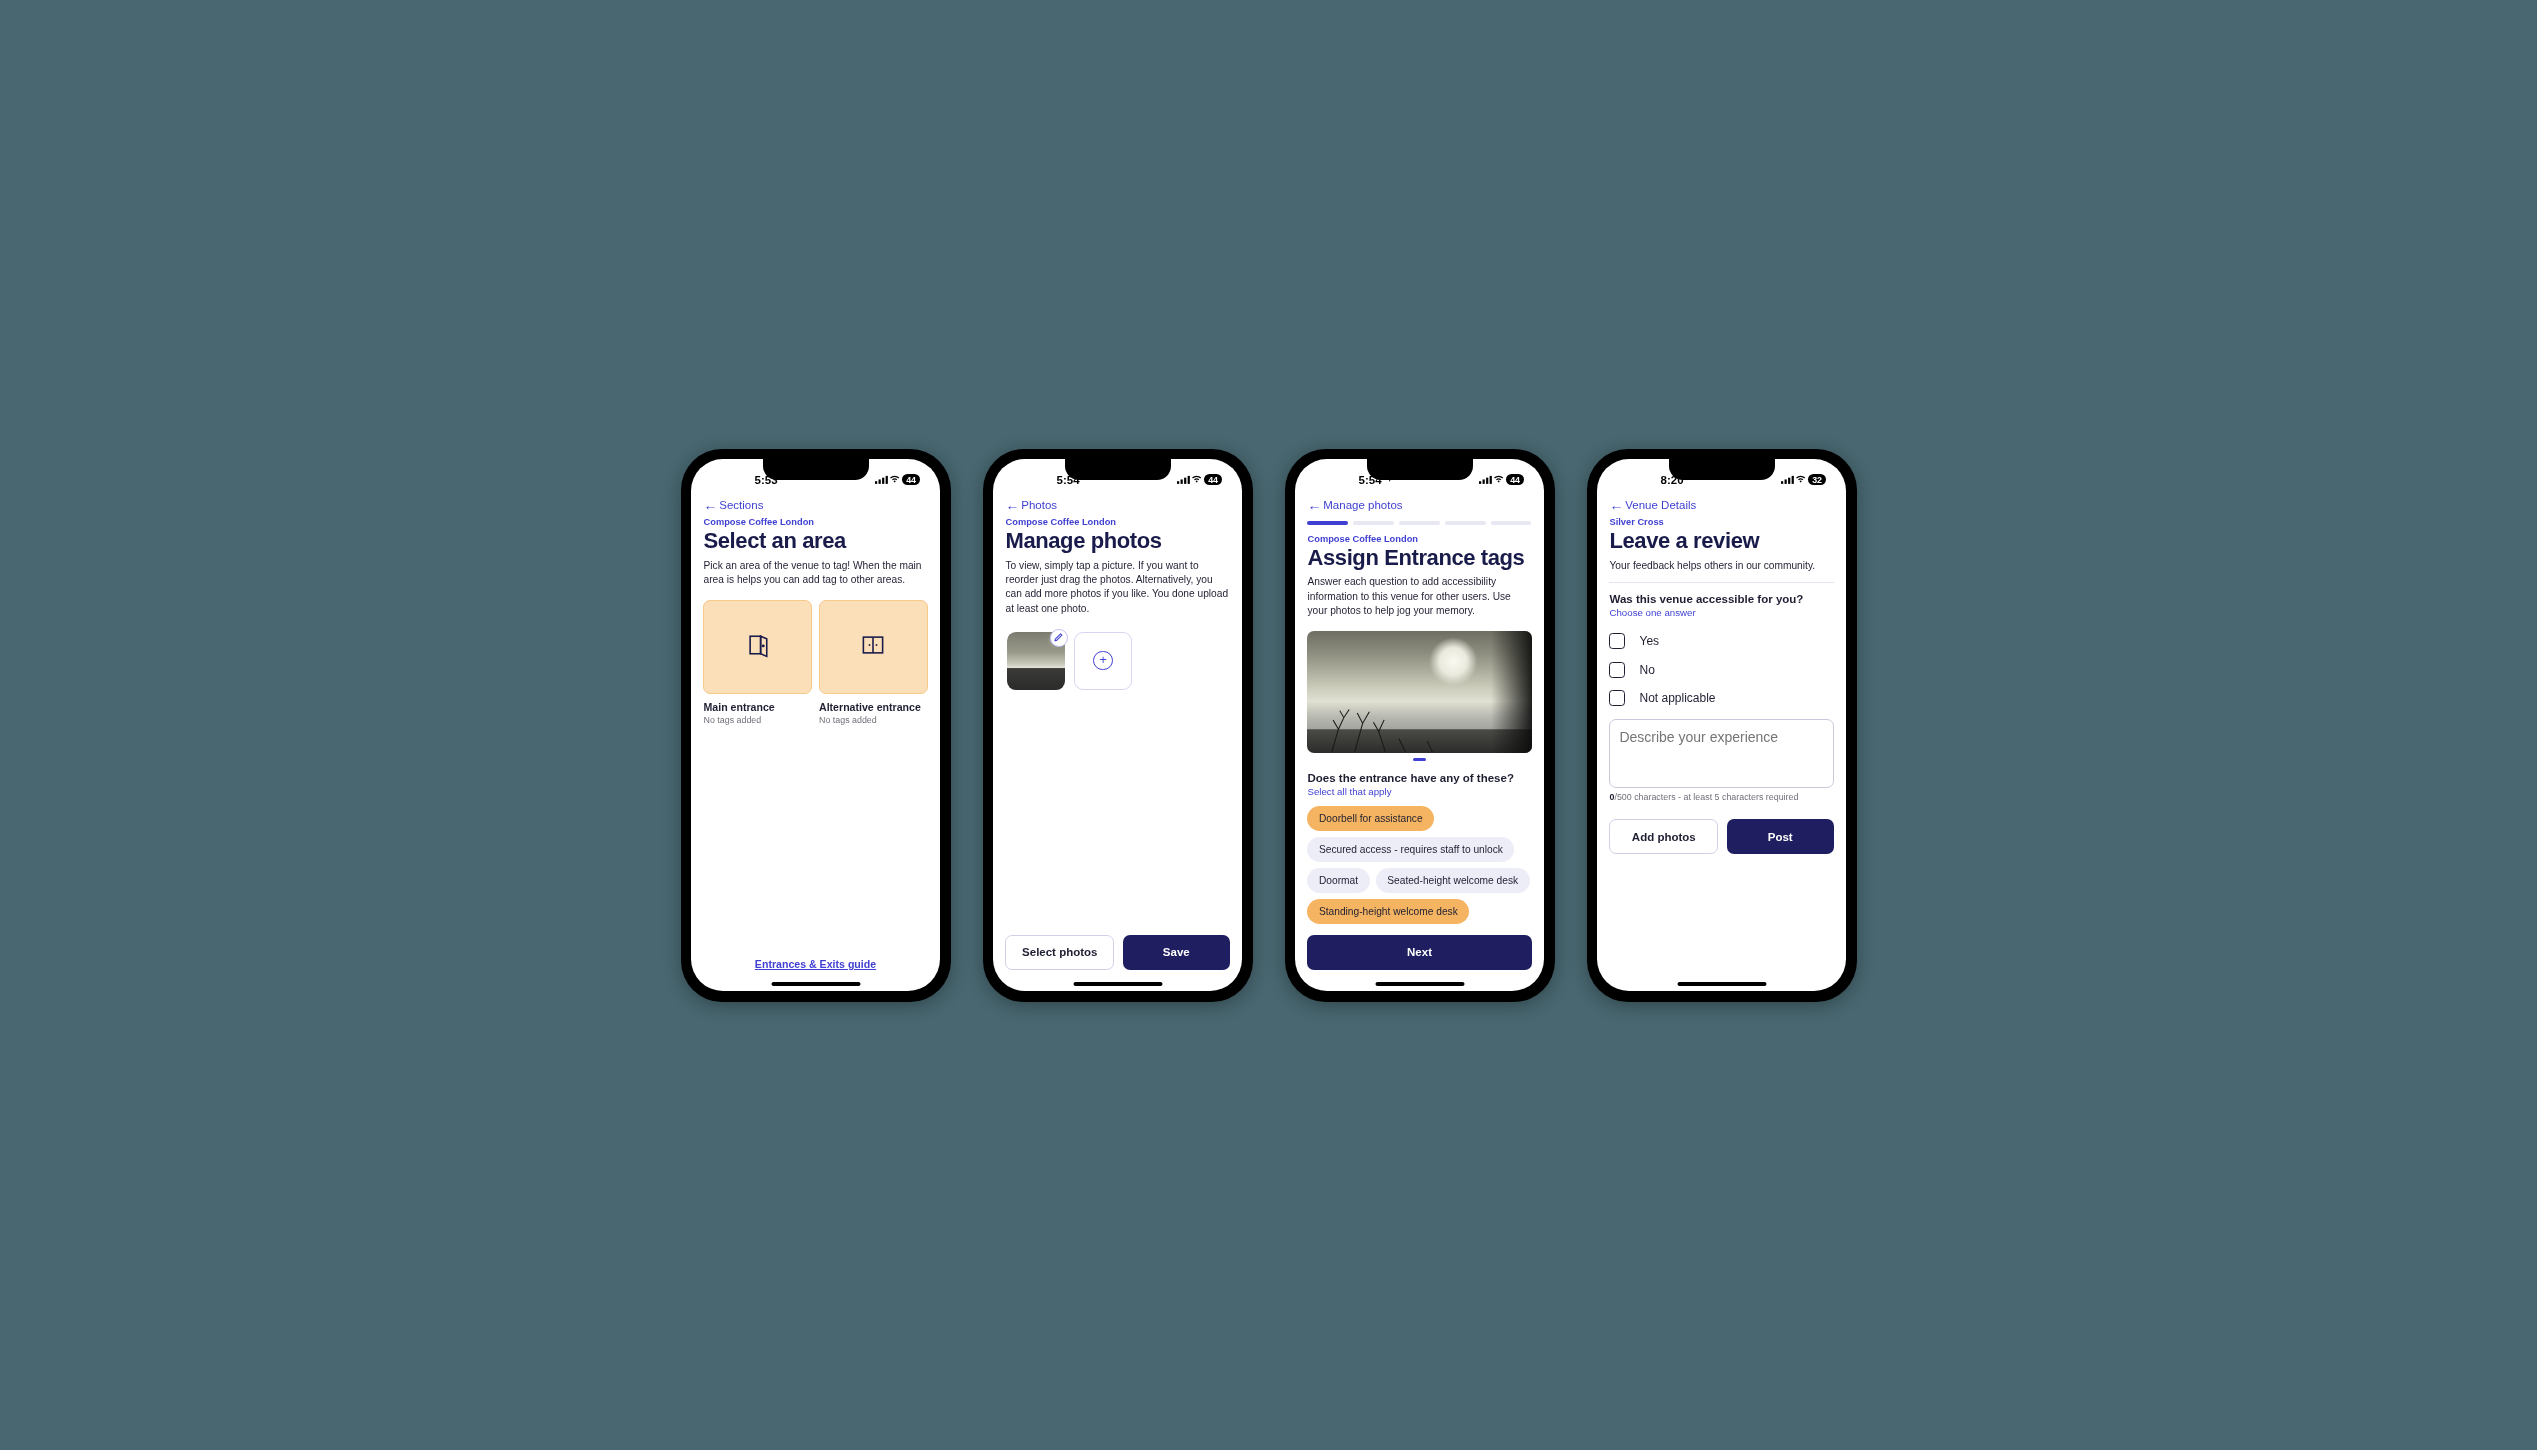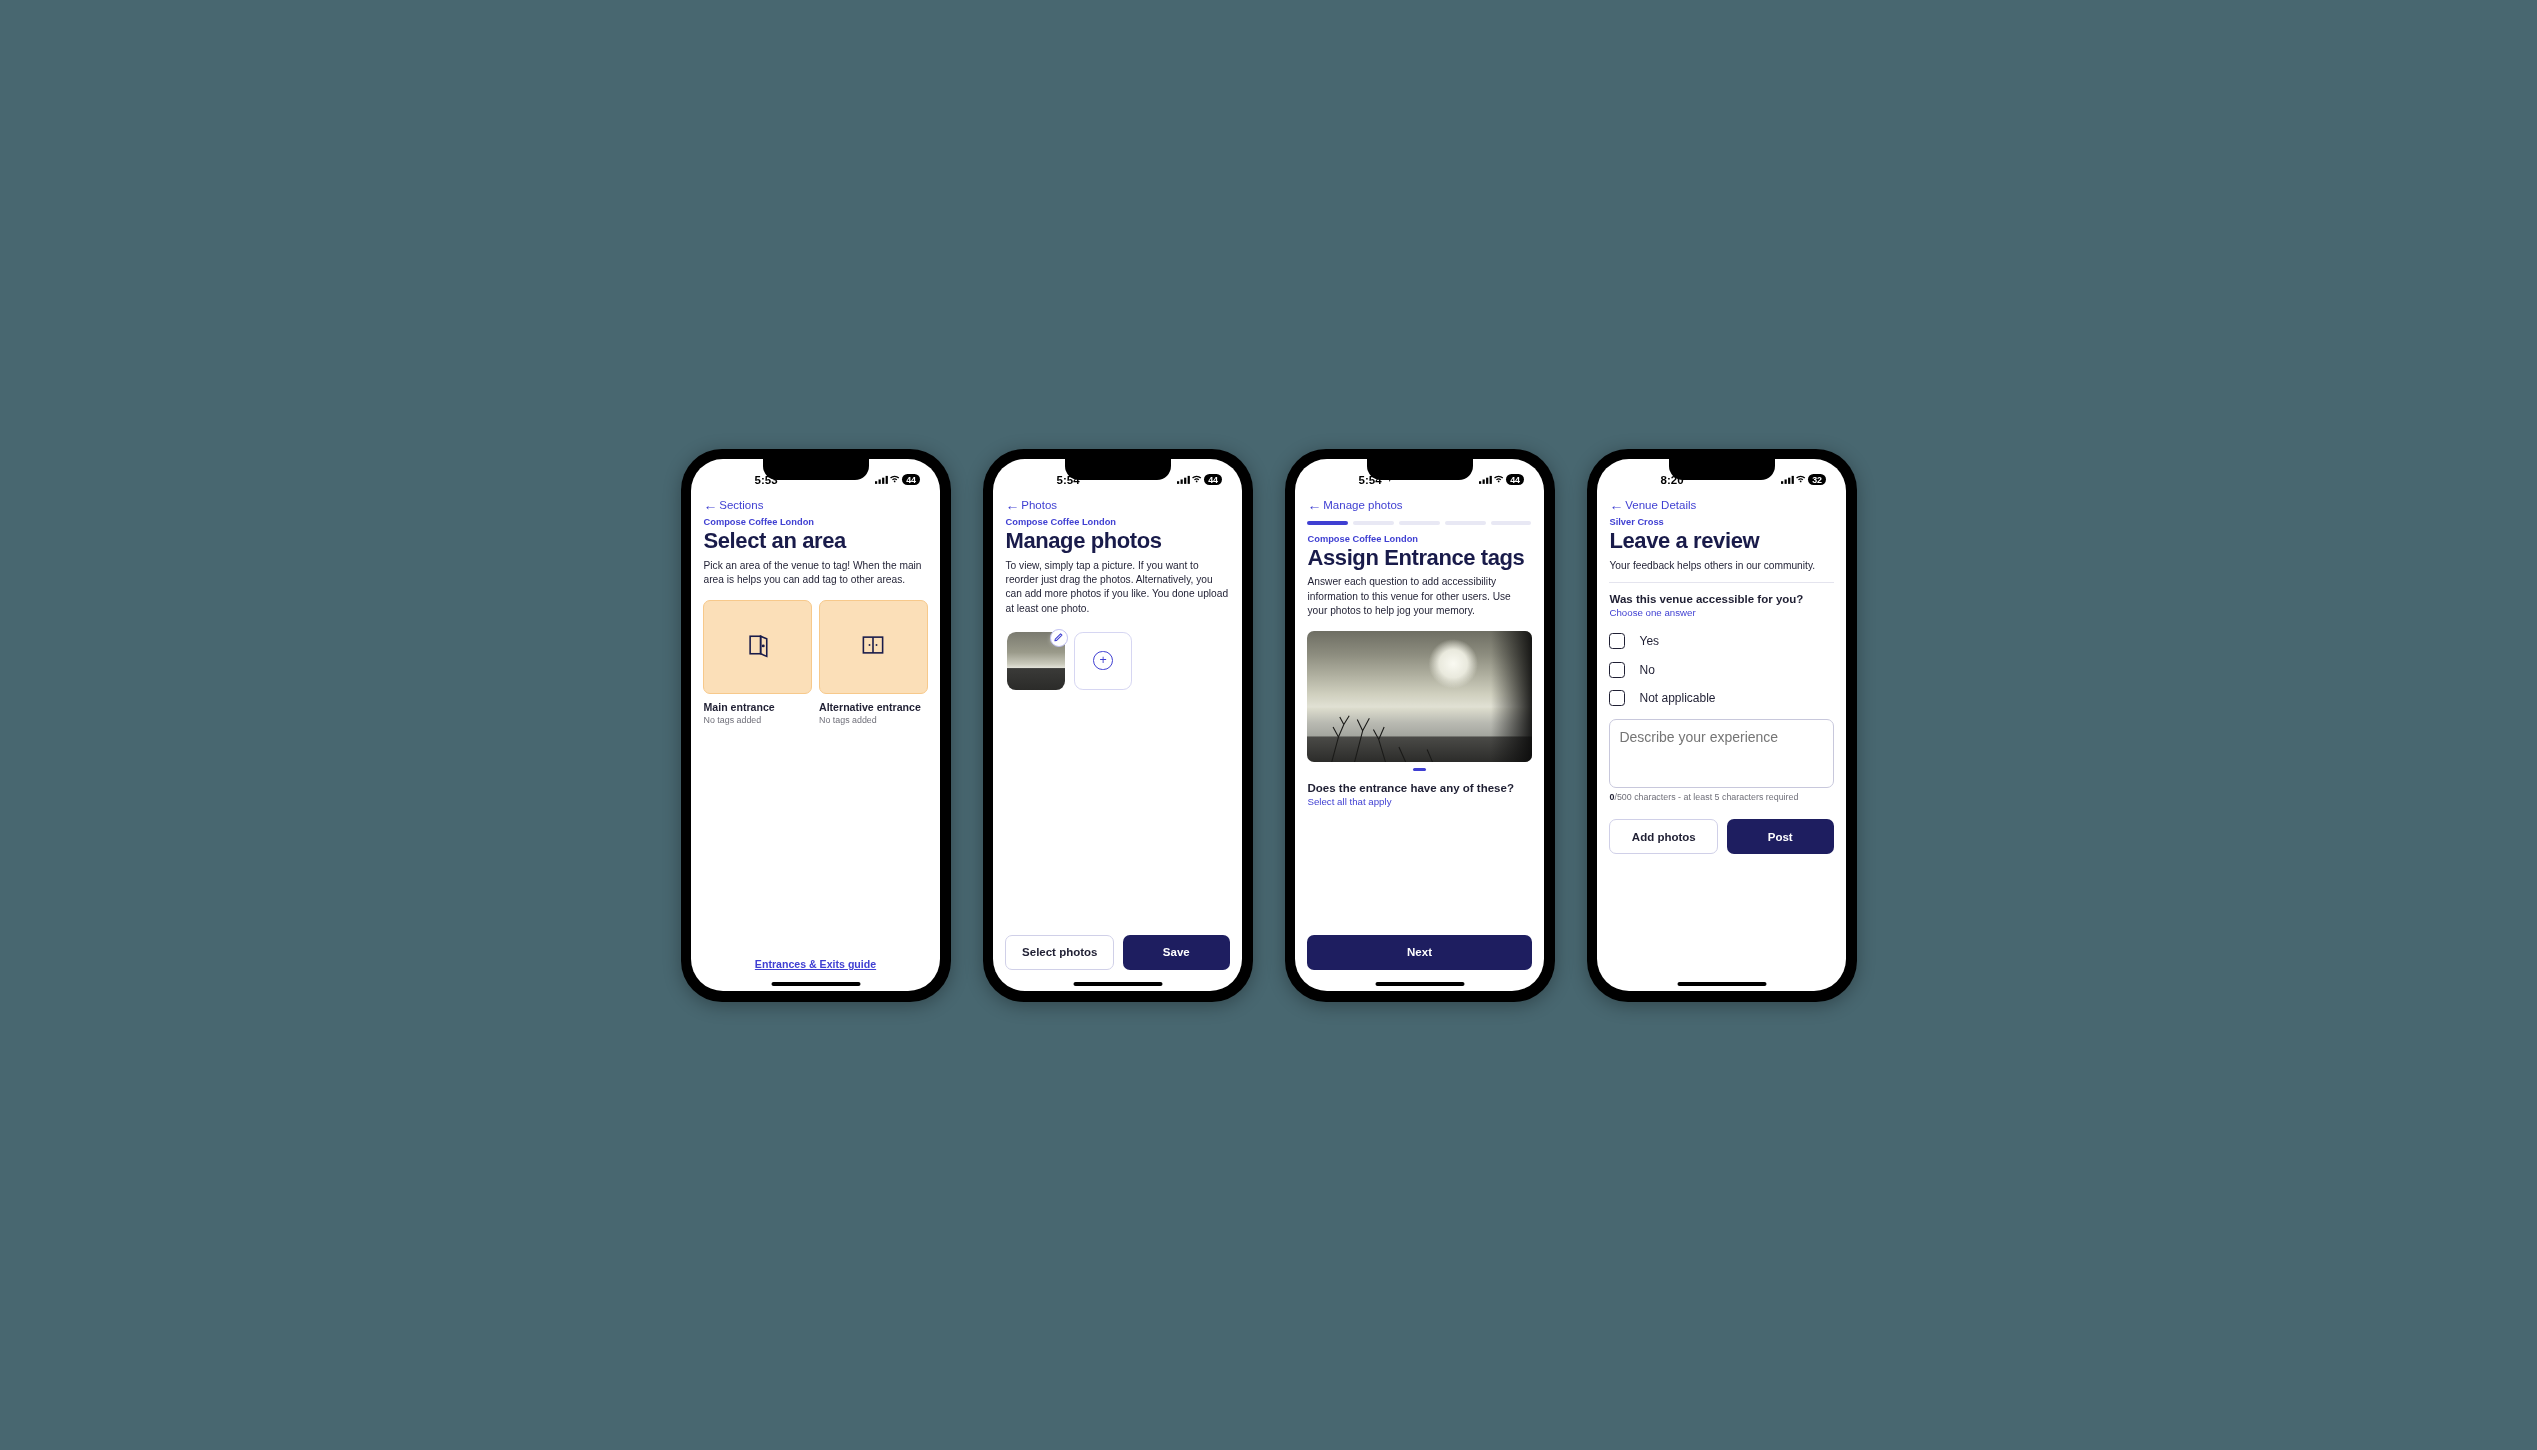--- a/index.html
+++ b/index.html
@@ -483,20 +483,27 @@
       <h1>Assign Entrance tags</h1>
       <div class="subtitle">Answer each question to add accessibility information to this venue for other users. Use your photos to help jog your memory.</div>
       <div class="hero-img">
         <svg class="hero-twigs" viewBox="0 0 100 40" preserveAspectRatio="none">
           <path d="M5 40 L10 20 M10 20 L6 12 M10 20 L14 10 M14 10 L11 4 M14 10 L18 3 M22 40 L28 15 M28 15 L24 6 M28 15 L33 5 M45 40 L40 22 M40 22 L36 14 M40 22 L44 12 M60 40 L55 28 M80 40 L76 30" stroke="#1a1a18" stroke-width="0.8" fill="none"></path>
         </svg>
       </div>
       <div class="pager-dot"></div>
       <div class="question">Does the entrance have any of these?</div>
       <div class="instruction">Select all that apply</div>
+      <div class="chips">
+        <div class="chip sel">Doorbell for assistance</div>
+        <div class="chip">Secured access - requires staff to unlock</div>
+        <div class="chip">Doormat</div>
+        <div class="chip">Seated-height welcome desk</div>
+        <div class="chip sel">Standing-height welcome desk</div>
+      </div>
       <div class="button-row" style="padding-bottom:21px">
         <div class="btn btn-primary btn-full">Next</div>
       </div>
     </div>
     <div class="home-indicator"></div>
   </div>
 </div>
 
 <div class="phone">
   <div class="screen">

